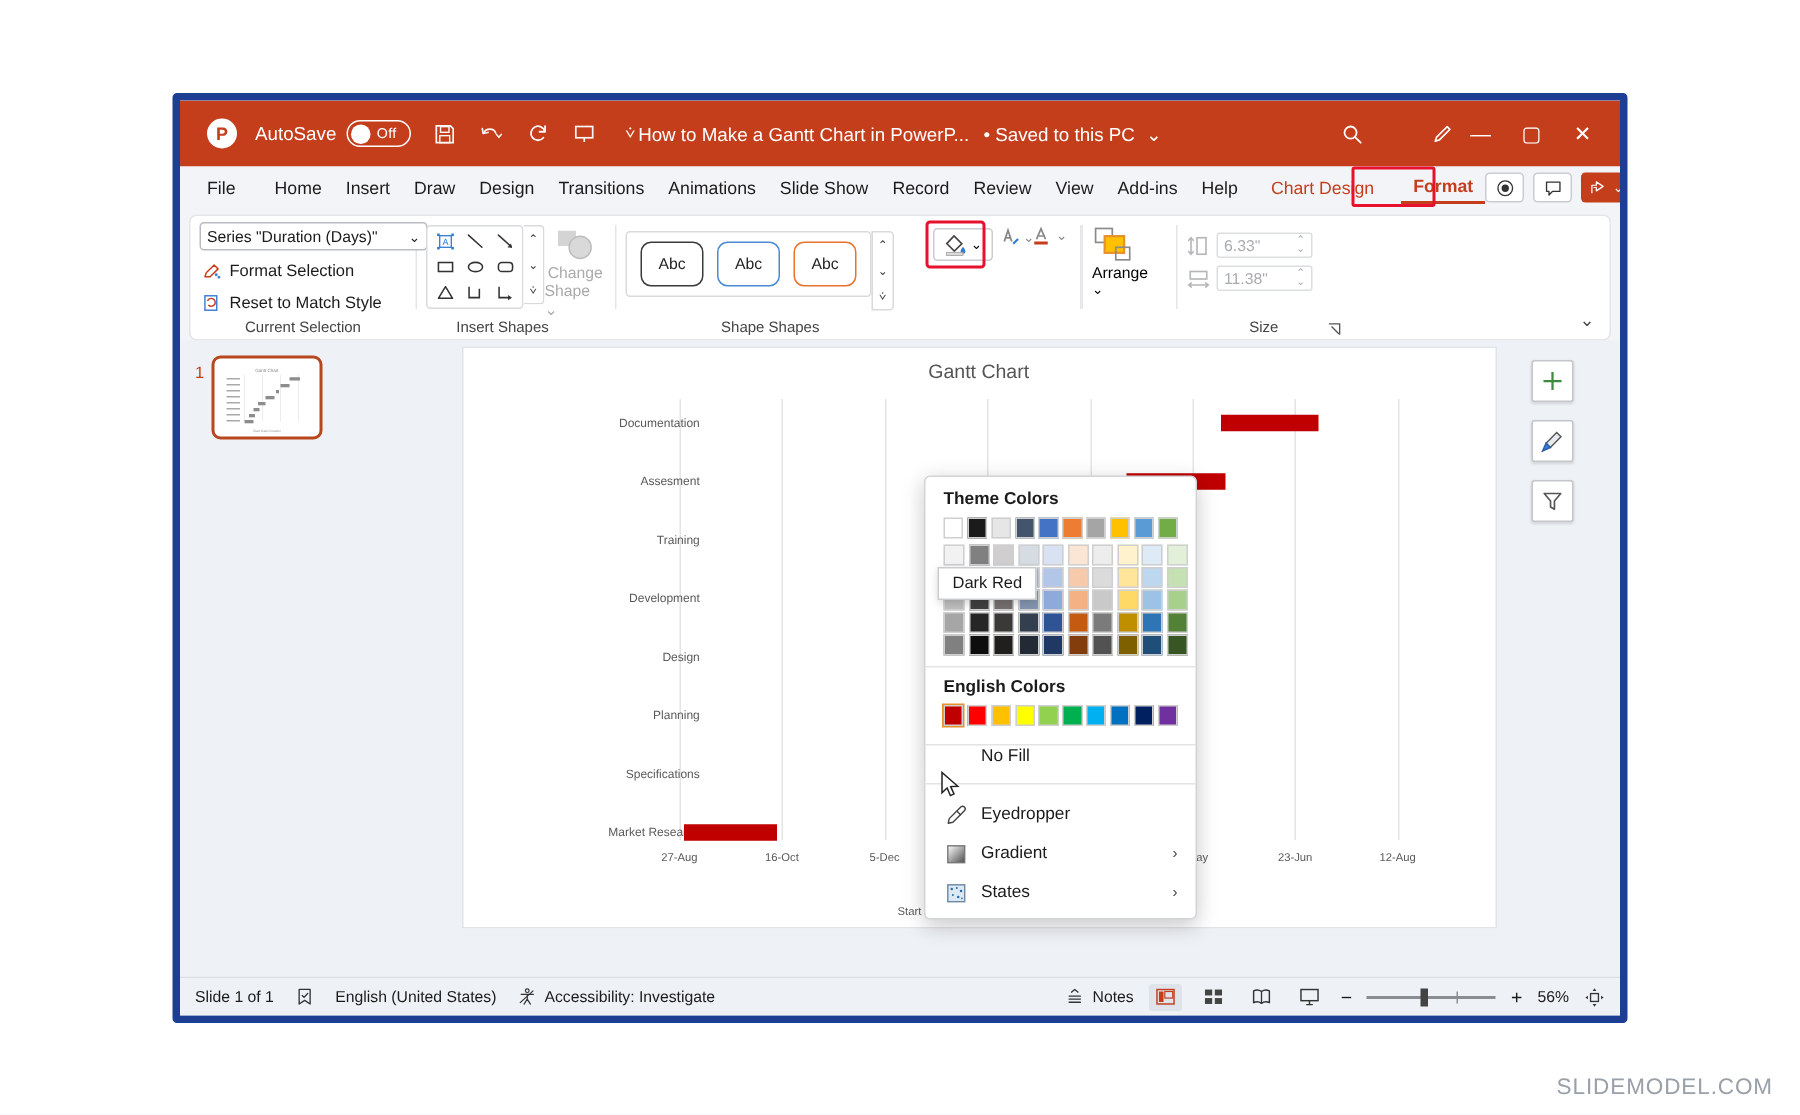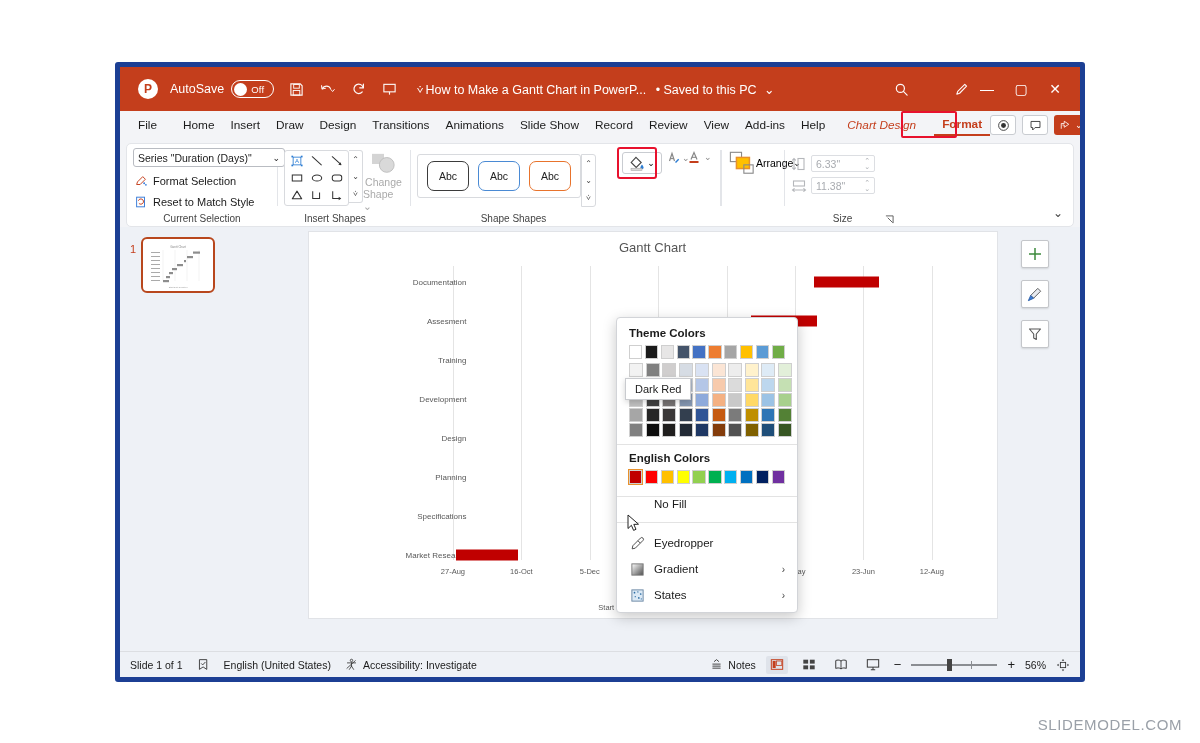--- a/index.html
+++ b/index.html
@@ -53,21 +53,21 @@
   .tb-right .tb-icon { margin-left:18px; }
   .win-btn { width:34px; height:44px; display:flex; align-items:center; justify-content:center; font-size:14px;}
 
   
   .tabsrow {
     height:28px; background:#f3f4f7; display:flex; align-items:center;
     font-size:11.8px; color:#1b1b1b; flex:0 0 auto; padding-left:10px;
     position:relative;
   }
   .tab { padding:3px 8px; white-space:nowrap; }
-  .tab.accent { color:#c43e1c;font-style:italic; }
+  .tab.accent { color:#c43e1c; }
   .tab.active {
     color:#c43e1c; font-weight:bold;
     border-bottom:2px solid #c43e1c;
   }
   .tab-hl {
     position:absolute; border:2px solid #e8112d; border-radius:2px;
     left:781px; top:0px; width:56px; height:27px; pointer-events:none;
   }
   .tabsrow-right { margin-left:auto; display:flex; align-items:center; gap:6px; padding-right:10px;}
   .sq-btn {
@@ -137,21 +137,21 @@
   }
   .fill-hl {
     position:absolute; border:2.5px solid #e8112d; border-radius:3px;
     left:-5px; top:-5px; right:-5px; bottom:-5px; pointer-events:none;
   }
   .mini-btn {
     display:flex; align-items:center; gap:2px; font-size:11px; color:#1b1b1b;
     margin-bottom:3px;
   }
   .alt-text { display:flex; flex-direction:column; align-items:center; font-size:10.5px; width:42px;}
-  .arrange { display:flex; flex-direction:row; align-items:center; font-size:10.5px; width:56px; margin-top:2px;}
+  .arrange { display:flex; flex-direction:column; font-size:10.5px; width:56px; margin-top:2px;}
   .size-field {
     display:flex; align-items:center; gap:4px; margin-bottom:5px;
   }
   .size-input {
     width:64px; height:17px; border:1px solid #dcdee2; border-radius:2px;
     font-size:10.5px; color:#a8abb0; display:flex; align-items:center; padding:0 4px;
     background:#fff; justify-content:space-between;
   }
   .ribbon-collapse {
     position:absolute; right:10px; bottom:6px; font-size:12px; color:#444;

